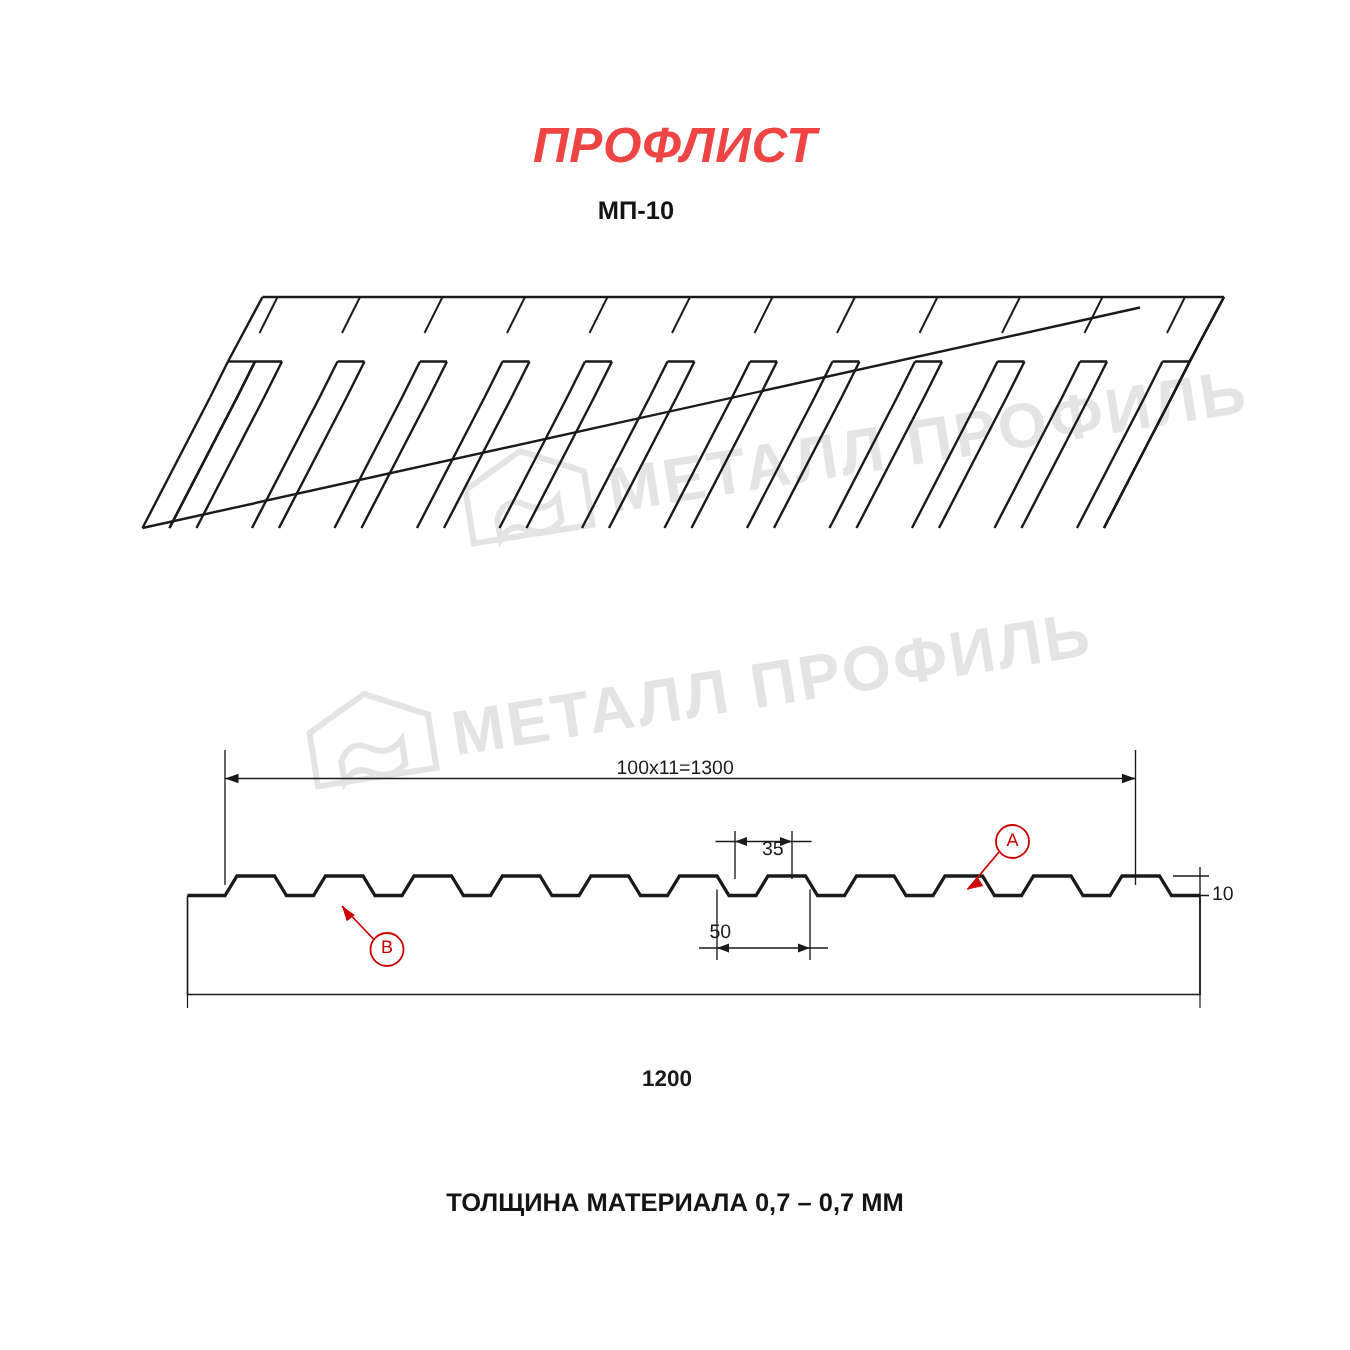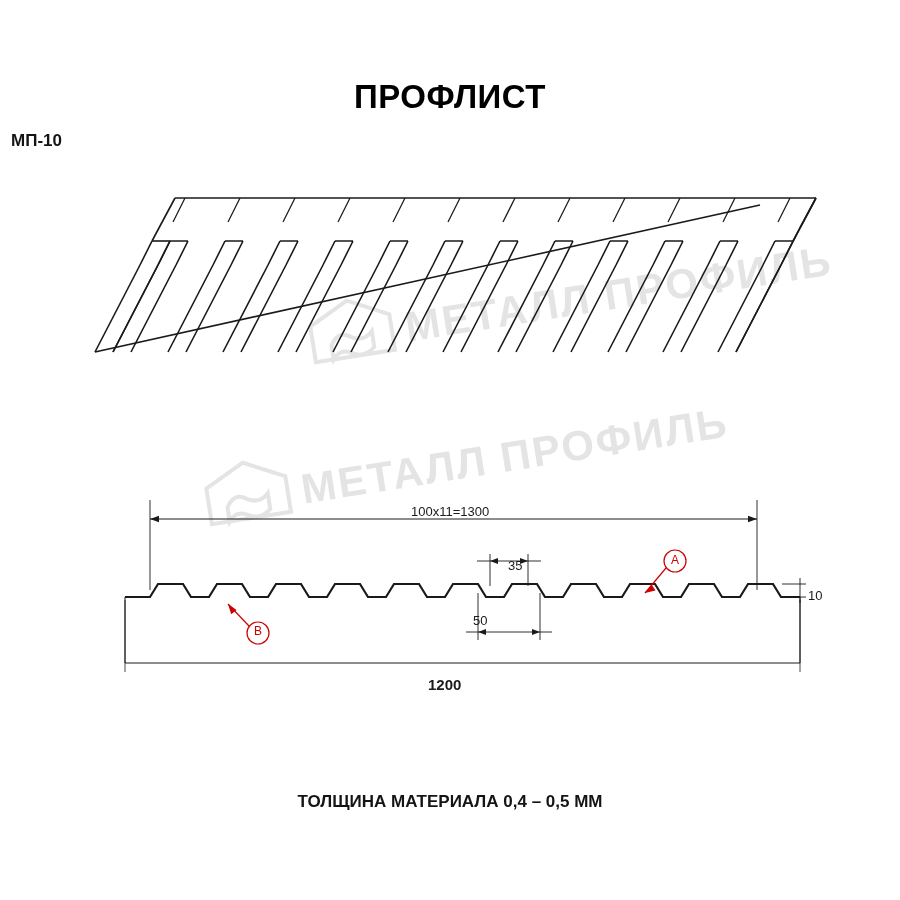--- a/index.html
+++ b/index.html
@@ -24,32 +24,32 @@
   }
   .title {
     position: absolute;
     left: 0;
     top: 78px;
     width: 900px;
     text-align: center;
     font-size: 33px;
     font-weight: bold;
     letter-spacing: 0.5px;
-    color: #000000;
+    color: #ef4444;
+    font-style: italic;
   }
   .subtitle {
     position: absolute;
     left: 0;
     top: 131px;
     width: 848px;
-    text-align: left;
+    text-align: center;
     font-size: 17px;
     font-weight: bold;
     color: #141414;
-    margin-left: 11px;
   }
   .footnote {
     position: absolute;
     left: 0;
     top: 792px;
     width: 900px;
     text-align: center;
     font-size: 17px;
     font-weight: bold;
     color: #141414;
@@ -57,21 +57,21 @@
   .dim-label {
     position: absolute;
     font-size: 13px;
     color: #1a1a1a;
     white-space: nowrap;
   }
   .dim-100x11 { left: 411px; top: 504px; }
   .dim-35     { left: 508px; top: 558px; }
   .dim-65     { left: 473px; top: 613px; }
   .dim-10     { left: 808px; top: 588px; }
-  .dim-1200   { left: 428px; top: 676px; font-size: 15px; font-weight: bold; }
+  .dim-1200   { left: 428px; top: 711px; font-size: 15px; font-weight: bold; }
 
   .callout-letter {
     position: absolute;
     font-size: 12px;
     color: #cc0000;
     width: 18px;
     text-align: center;
   }
   .callout-a { left: 666px; top: 553px; }
   .callout-b { left: 249px; top: 624px; }
@@ -240,13 +240,13 @@
 
 <div class="dim-label dim-100x11">100x11=1300</div>
 <div class="dim-label dim-35">35</div>
 <div class="dim-label dim-65">50</div>
 <div class="dim-label dim-10">10</div>
 <div class="dim-label dim-1200">1200</div>
 
 <div class="callout-letter callout-a">A</div>
 <div class="callout-letter callout-b">B</div>
 
-<div class="footnote">ТОЛЩИНА МАТЕРИАЛА 0,4 – 0,5 ММ</div>
+<div class="footnote">ТОЛЩИНА МАТЕРИАЛА 0,7 – 0,7 ММ</div>
 
 </body></html>

